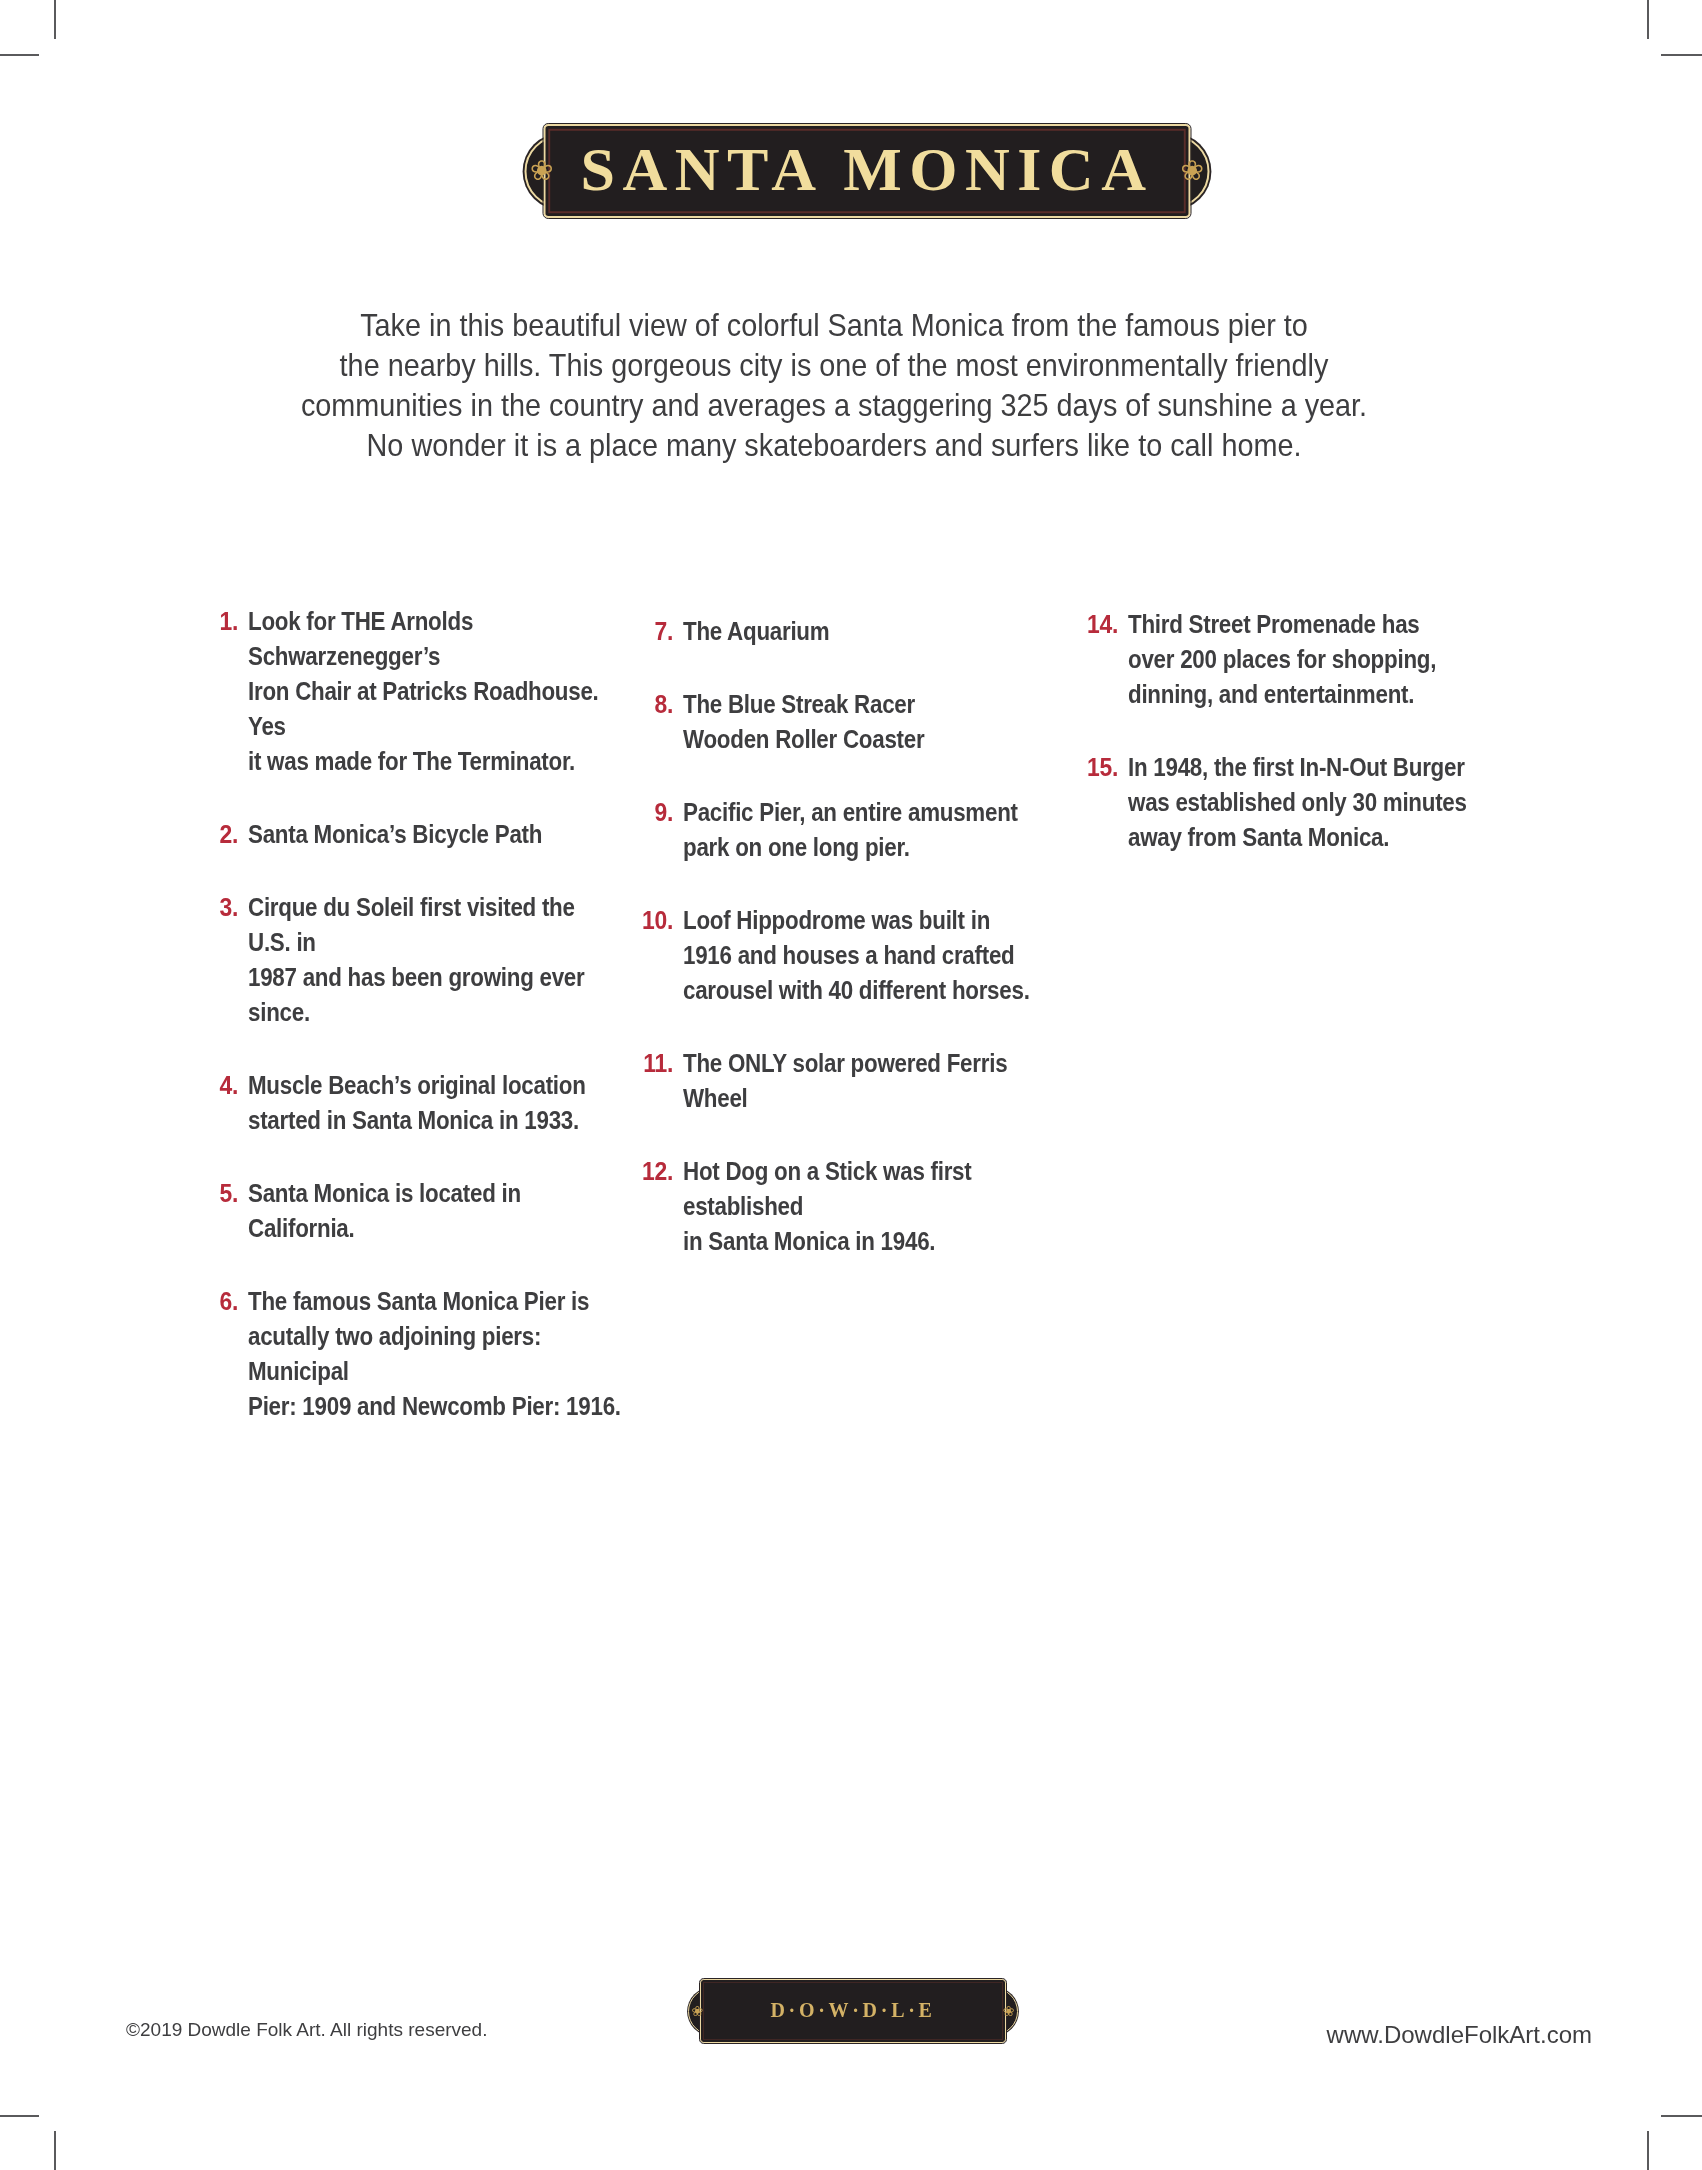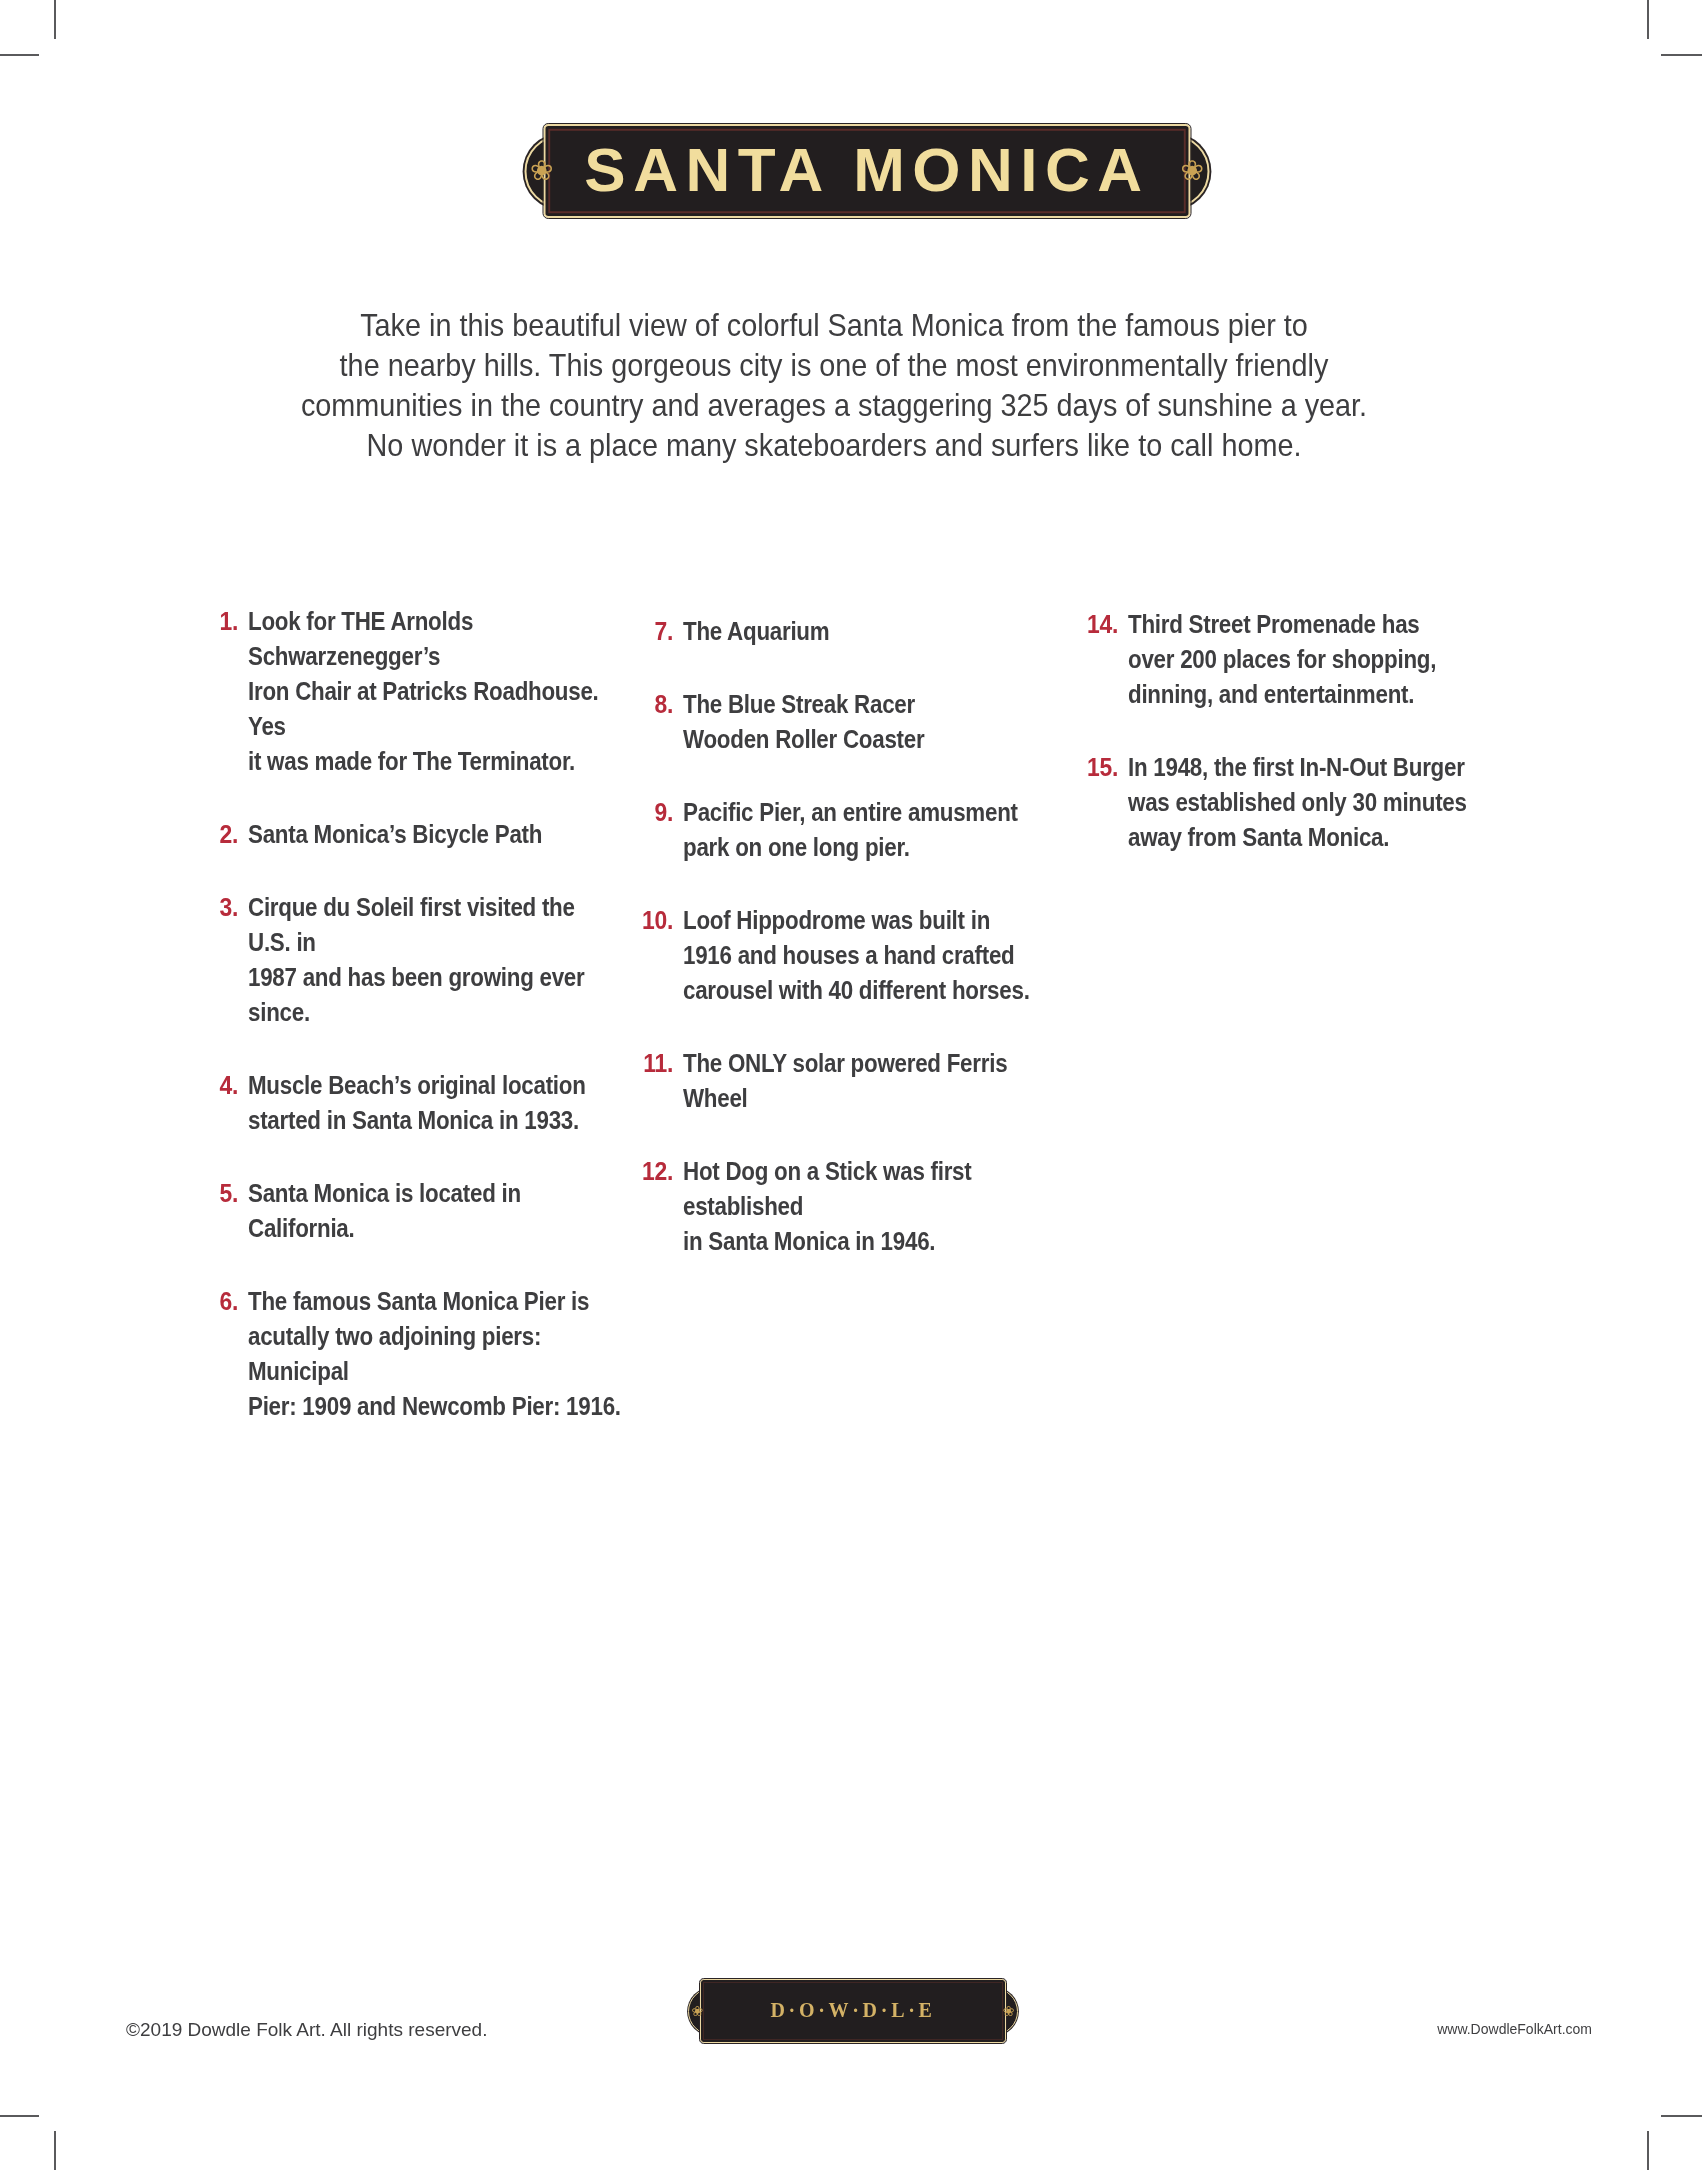--- a/index.html
+++ b/index.html
@@ -58,21 +58,21 @@
   }
   .banner .ornament{
     position:absolute;top:50%;transform:translateY(-50%);
     color:var(--gold-deep);font-size:28px;line-height:1;z-index:3;
   }
   .banner .ornament.left{left:7.5px;}
   .banner .ornament.right{right:7.5px;}
   .banner .title{
     position:absolute;left:0;right:0;top:0;bottom:0;z-index:4;
     display:flex;align-items:center;justify-content:center;
-    font-family:Liberation Sans, sans-serif;font-weight:bold;
+    font-family:Liberation Serif, serif;font-weight:bold;
     font-size:62px;letter-spacing:7.5px;color:var(--gold-light);
     padding-bottom:3.7px;
   }
 
   
   .intro{
     position:absolute;left:834px;top:305px;width:1405px;
     transform:translateX(-50%) scaleX(.9);
     transform-origin:center top;
     text-align:center;
@@ -100,21 +100,21 @@
     transform:scaleX(.86);transform-origin:left top;
   }
 
   
   .copyright{
     position:absolute;left:126px;top:2019px;
     font-size:19px;color:var(--ink);
   }
   .website{
     position:absolute;right:110px;top:2021px;
-    font-size:14px;color:var(--ink);
+    font-size:24px;color:var(--ink);
   }
   .logo{
     position:absolute;left:853px;top:1979px;width:334px;height:64px;
     transform:translateX(-50%);
   }
   .logo .cap{
     position:absolute;top:9.4px;width:45px;height:45px;border-radius:50%;
     background:var(--plaque);
     border:1.9px solid var(--gold-border);
     box-shadow:0 0 0 0.9px #2a2425;

